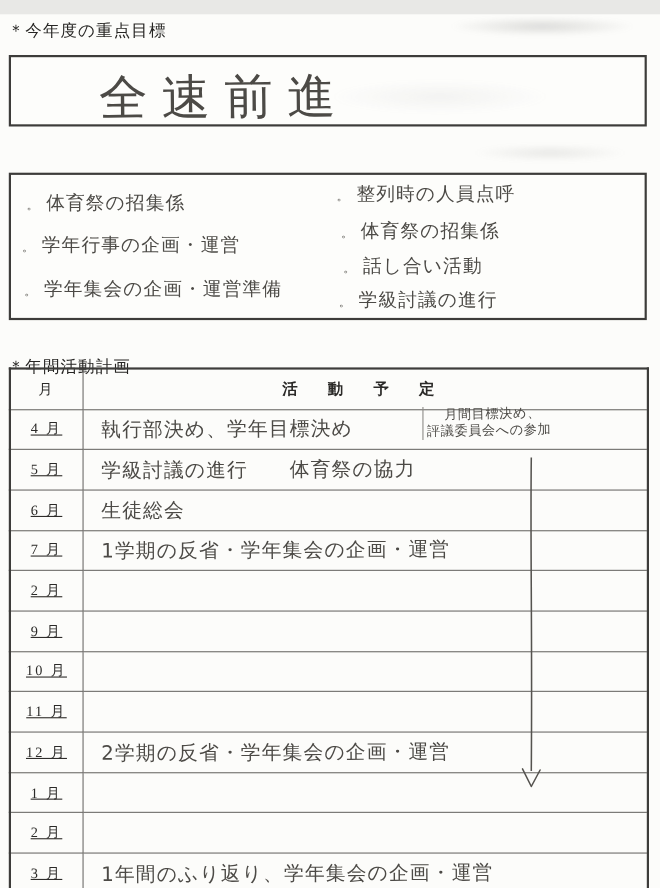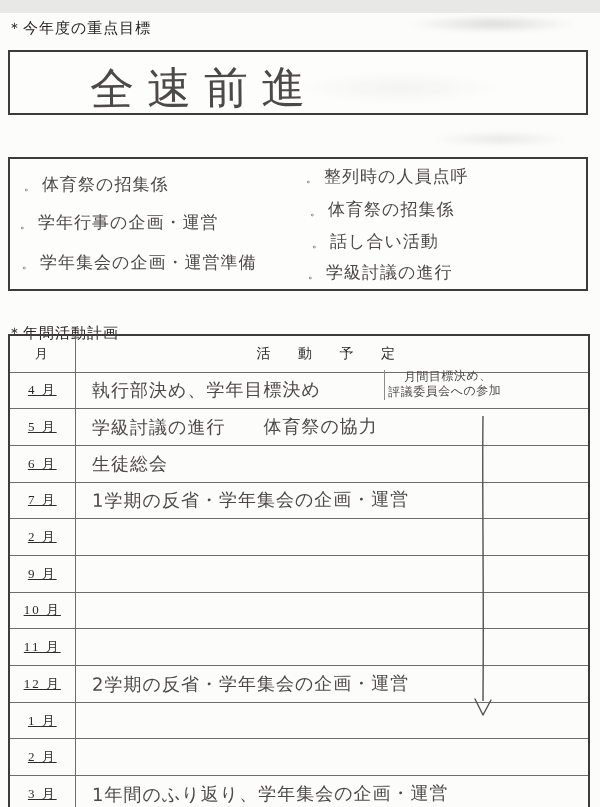--- a/index.html
+++ b/index.html
@@ -81,20 +81,21 @@
     font-size:13px;
     color:#2b2a28;
     font-family:"Liberation Serif", serif;
     letter-spacing:2px;
   }
   td.hcell{
     text-align:center;
     font-size:14px;
     color:#2b2a28;
     letter-spacing:12px;
+    font-weight:bold;
   }
   td.acell{vertical-align:middle;}
   td.acell .hw{
     display:inline-block;
     padding-left:16px;
     font-size:18px;
     letter-spacing:1px;
     transform:rotate(-0.3deg);
   }
   tr.hrow{height:37px;}

